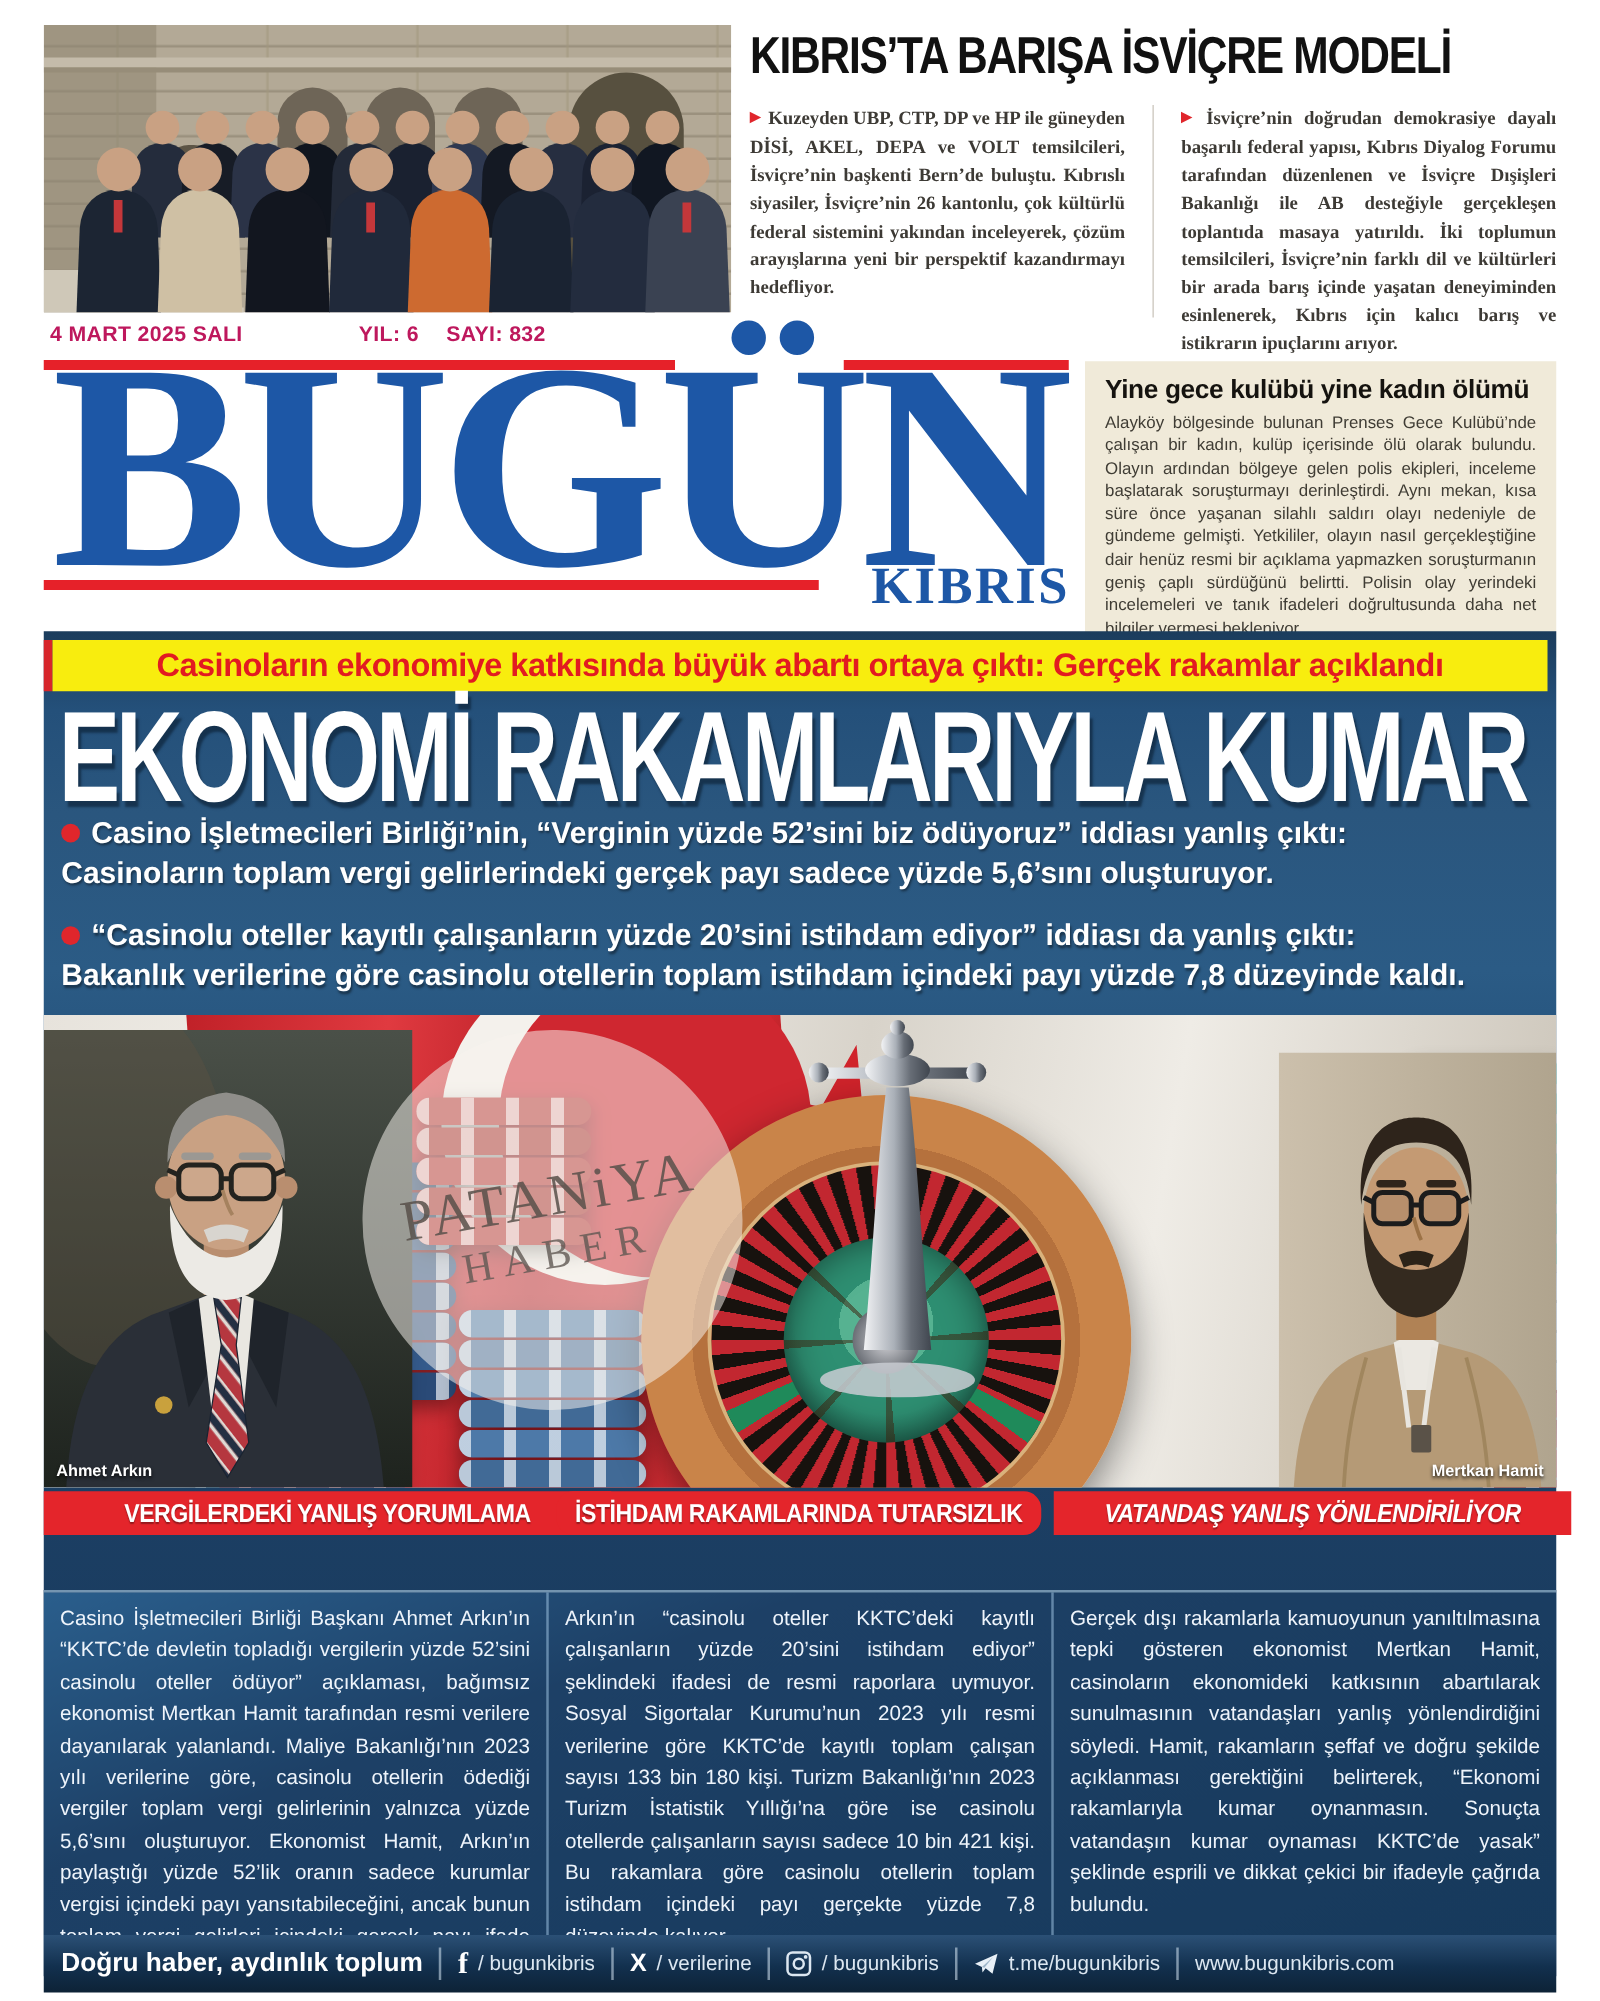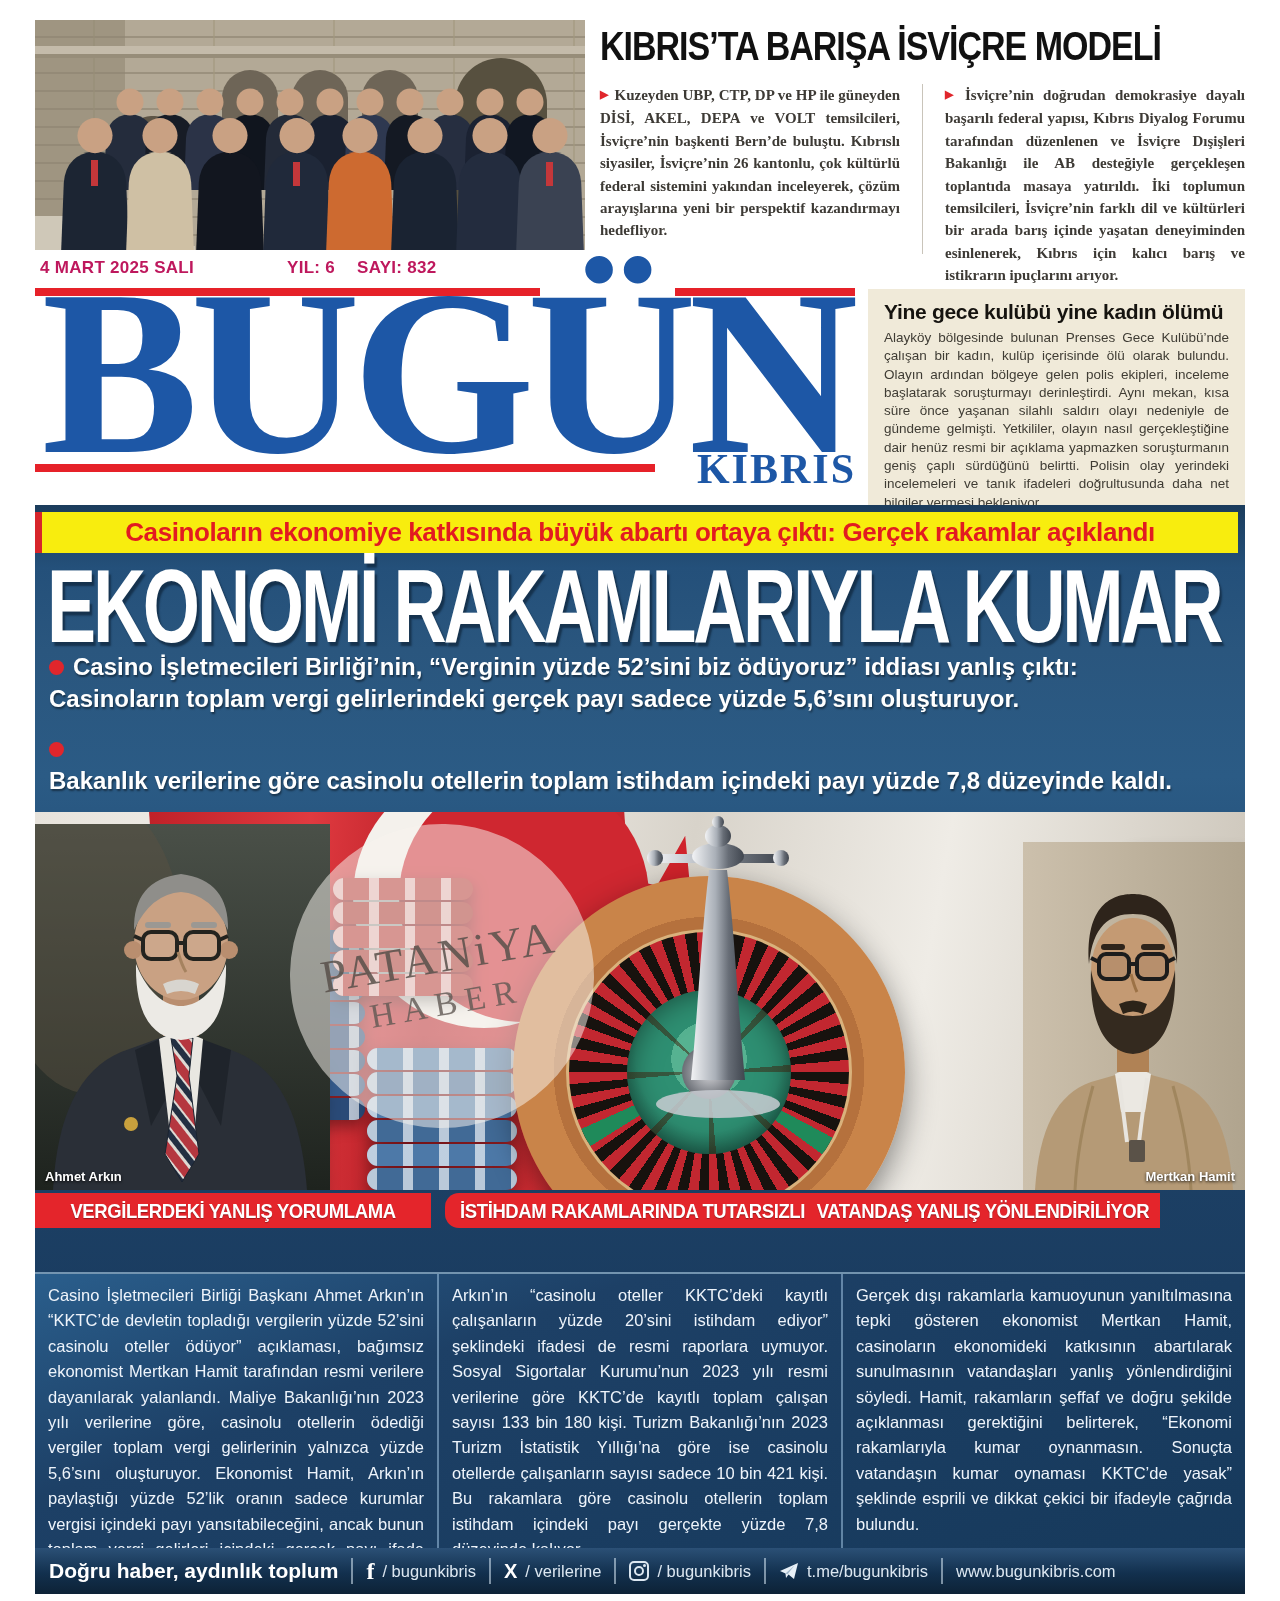--- a/index.html
+++ b/index.html
@@ -100,21 +100,21 @@
   .wm .l2{font-family:"Liberation Serif",serif;font-size:34px;letter-spacing:8px;color:rgba(95,88,82,.8);margin-top:2px;}
   .caption{position:absolute;bottom:6px;font-size:13px;font-weight:bold;color:#fff;z-index:50;
            text-shadow:0 1px 3px rgba(0,0,0,.9);}
   .cap-left{left:10px;} .cap-right{right:10px;}
 
   
   .ch{position:absolute;top:688px;height:35px;background:#e4252b;color:#fff;display:flex;
       align-items:center;justify-content:center;font-weight:bold;font-size:18.5px;letter-spacing:-.4px;
       text-shadow:0 1px 1px rgba(0,0,0,.35);transform-origin:center;}
   .ch span{display:inline-block;transform:scale(1,1.12);}
-  .ch1{left:0;width:396px;} .ch2{left:410px;width:388px;border-radius:14px;} .ch3{left:771px;width:354px;}
+  .ch1{left:0;width:454px;} .ch2{left:410px;width:388px;border-radius:14px;} .ch3{left:808px;width:414px;font-style:italic;}
   .bodies{position:absolute;left:0;top:767px;width:1210px;height:307px;display:flex;
           border-top:2px solid rgba(190,220,240,.55);
           background:linear-gradient(160deg,#2a5e8c 0%,#1d4066 30%,#16395b 100%);}
   .colbody{flex:1;box-sizing:border-box;padding:9px 13px;font-size:16.5px;line-height:25.4px;
            text-align:justify;color:#eef4fb;overflow:hidden;}
   .colbody + .colbody{border-left:2px solid rgba(170,205,235,.5);}
 
   
   .footer{left:35px;top:1548px;width:1210px;height:46px;box-sizing:border-box;
           background:linear-gradient(180deg,#2b5076 0%,#12304e 55%,#0d2236 100%);
@@ -220,21 +220,21 @@
 
     <div class="headline-wrap">
       <span class="headline">EKONOMİ RAKAMLARIYLA KUMAR</span>
     </div>
 
     <p class="claim claim1">
       <span class="dot"></span><span>Casino İşletmecileri Birliği’nin, “Verginin yüzde 52’sini biz ödüyoruz” iddiası yanlış çıktı:</span>
       <span class="rest">Casinoların toplam vergi gelirlerindeki gerçek payı sadece yüzde 5,6’sını oluşturuyor.</span>
     </p>
     <p class="claim claim2">
-      <span class="dot"></span>
+      <span class="dot"></span><span>“Casinolu oteller kayıtlı çalışanların yüzde 20’sini istihdam ediyor” iddiası da yanlış çıktı:</span>
       <span class="rest">Bakanlık verilerine göre casinolu otellerin toplam istihdam içindeki payı yüzde 7,8 düzeyinde kaldı.</span>
     </p>
 
     <div class="collage">
       <div class="flag-red"></div>
       <div class="cres-a"></div>
       <div class="cres-b"></div>
       <div class="trnc-ring"></div>
       <div class="trnc-star"></div>
 

